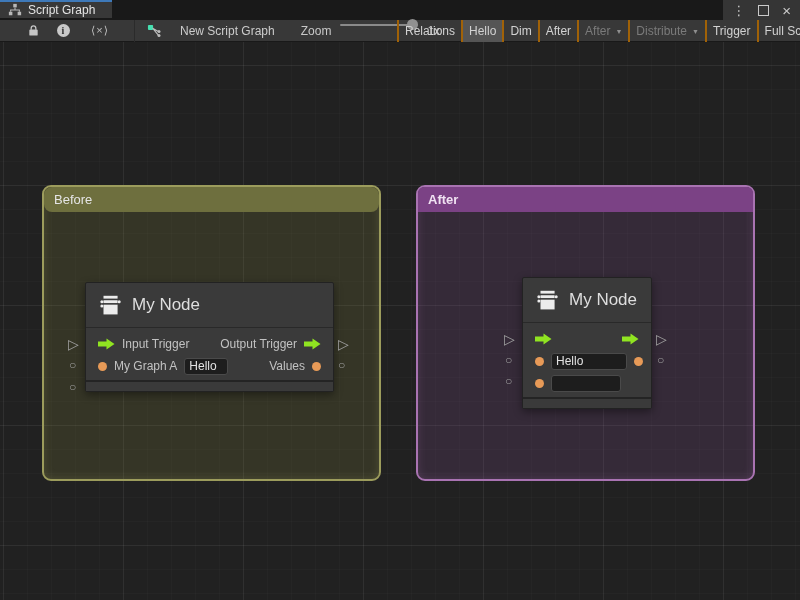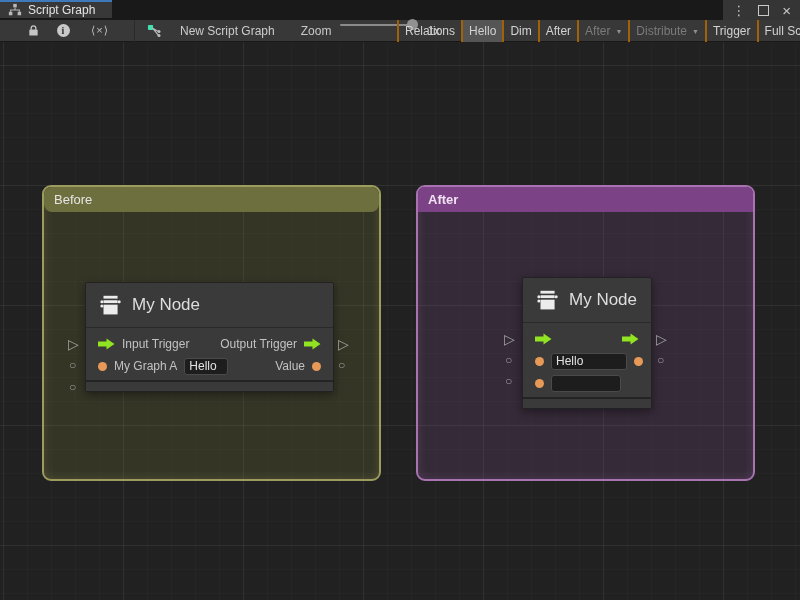--- a/index.html
+++ b/index.html
@@ -206,21 +206,21 @@
                   <path d="M0 3.5 h8.5 V0.5 L16.5 6 L8.5 11.5 V8.5 H0 z" fill="#90E421"></path>
                 </svg>
             </span>
           </span>
         </div>
         <div class="port-row">
           <span class="dot"></span>
           <span>My Graph A</span>
           <input class="port-field w44" value="Hello" style="">
           <span class="right-group">
-            <span>Value</span>
+            <span>Values</span>
             <span class="dot"></span>
           </span>
         </div>
       </div>
       <div class="node-sep"></div>
       <div class="node-footer"></div>
     </div>
 
     <span class="ext-port ext-tri" style="left:68px;top:295px;">▷</span>
     <span class="ext-port ext-cir" style="left:69px;top:317px;">○</span>

